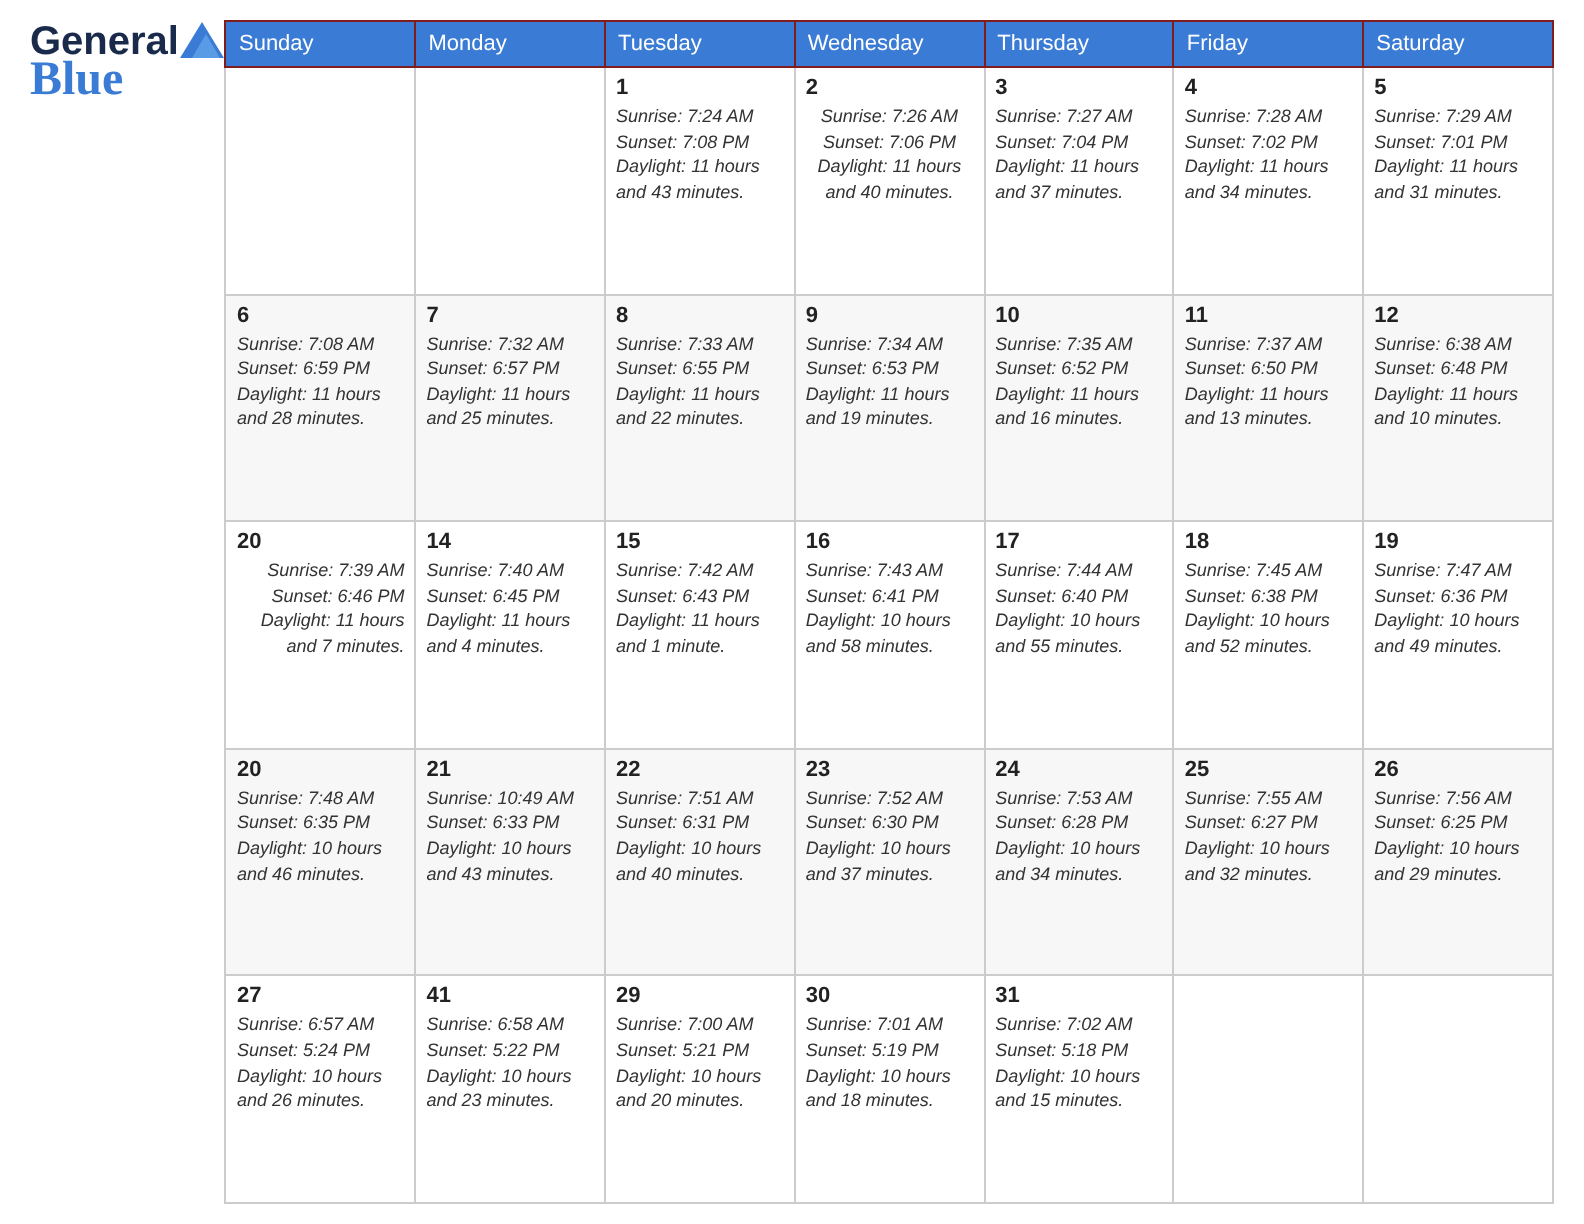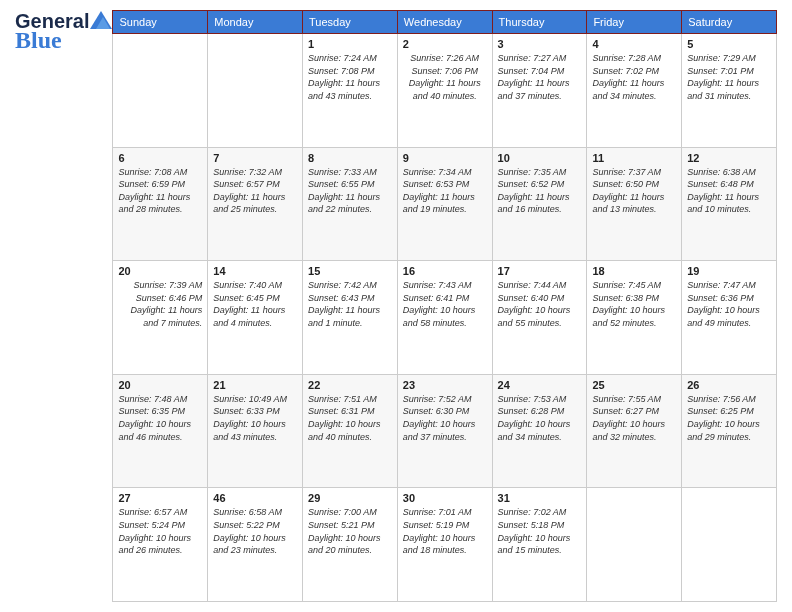--- a/index.html
+++ b/index.html
@@ -284,21 +284,21 @@
           </td>
         </tr>
         <tr>
           <td>
             <span class="day-num">27</span>
             <div class="day-info" style="white-space: pre-line;">Sunrise: 6:57 AM
 Sunset: 5:24 PM
 Daylight: 10 hours and 26 minutes.</div>
           </td>
           <td>
-            <span class="day-num">46</span>
+            <span class="day-num">41</span>
             <div class="day-info" style="white-space: pre-line;">Sunrise: 6:58 AM
 Sunset: 5:22 PM
 Daylight: 10 hours and 23 minutes.</div>
           </td>
           <td>
             <span class="day-num">29</span>
             <div class="day-info" style="white-space: pre-line;">Sunrise: 7:00 AM
 Sunset: 5:21 PM
 Daylight: 10 hours and 20 minutes.</div>
           </td>

